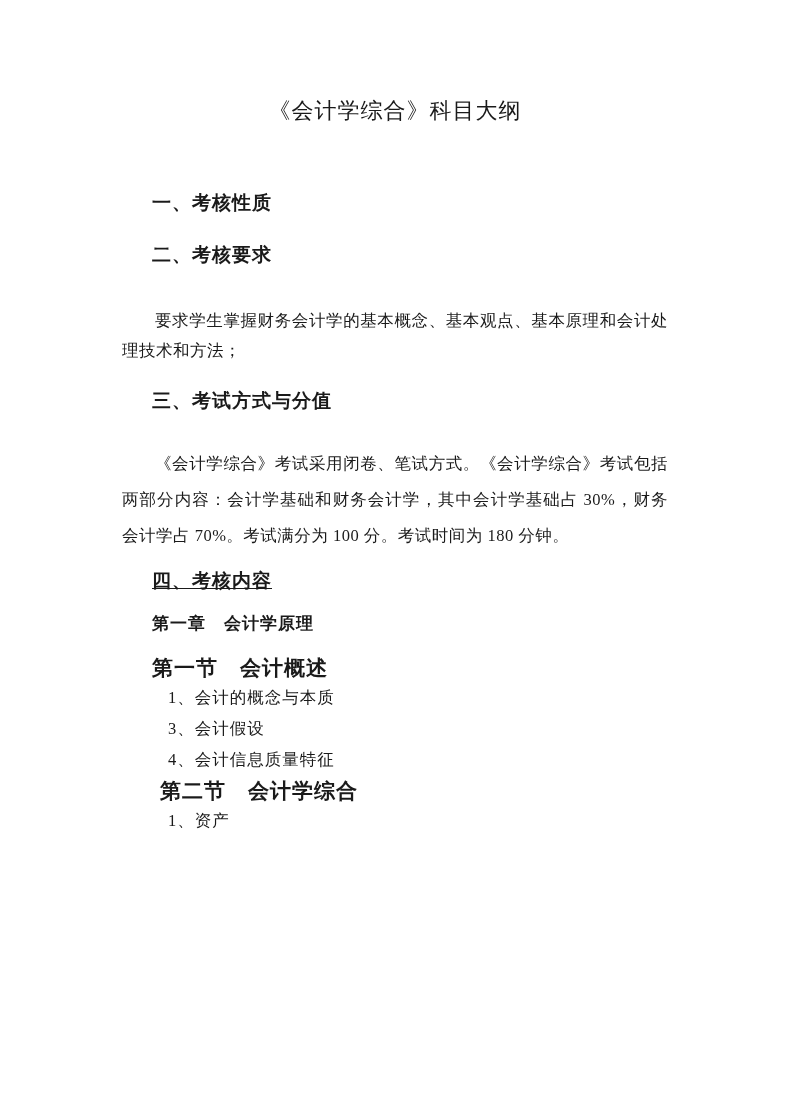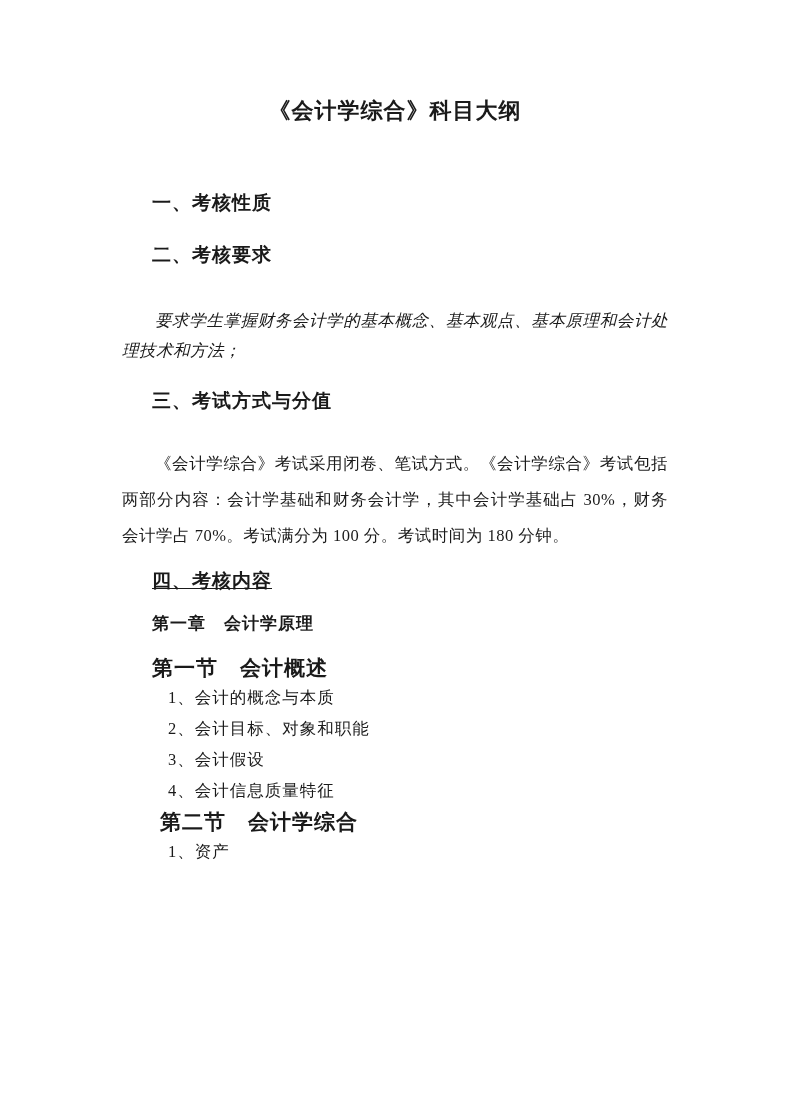--- a/index.html
+++ b/index.html
@@ -18,21 +18,21 @@
     overflow: hidden;
     box-sizing: border-box;
   }
   .content {
     padding: 0 124px 0 122px;
   }
   .doc-title {
     margin: 96px 0 0 0;
     font-family: "Liberation Sans", sans-serif;
     font-size: 22px;
-    font-weight: bold;
+    font-weight: normal;
     text-align: center;
     line-height: 30px;
     letter-spacing: 1px;
   }
   .sec-heading {
     font-size: 19px;
     font-weight: bold;
     line-height: 26px;
     margin: 12px 0 0 30px;
     letter-spacing: 1px;
@@ -43,21 +43,21 @@
   #sec4-heading { margin-top: 14px; text-decoration: underline; }
   .body-para {
     font-size: 16.5px;
     line-height: 30px;
     text-indent: 2em;
     text-align: justify;
     margin: 0;
     letter-spacing: 0.5px;
   }
   #para1 { margin-top: 10px; }
-  #para2 { margin-top: 38px; font-style: italic; }
+  #para2 { margin-top: 38px; }
   #para3 { margin-top: 32px; line-height: 36px; }
   .outline-chapter {
     font-size: 17px;
     font-weight: bold;
     line-height: 28px;
     margin: 16px 0 16px 30px;
     letter-spacing: 1px;
   }
   .outline-section {
     font-size: 21px;
@@ -89,21 +89,20 @@
 
     <h2 class="sec-heading" id="sec3-heading">三、考试方式与分值</h2>
     <p class="body-para" id="para3">《会计学综合》考试采用闭卷、笔试方式。《会计学综合》考试包括两部分内容：会计学基础和财务会计学，其中会计学基础占 30%，财务会计学占 70%。考试满分为 100 分。考试时间为 180 分钟。</p>
 
     <h2 class="sec-heading" id="sec4-heading">四、考核内容</h2>
 
     <div class="outline-chapter">第一章　会计学原理</div>
 
     <div class="outline-section" id="outline-section-1">第一节　会计概述</div>
     <div class="outline-item">1、会计的概念与本质</div>
-    <div class="outline-item">2、会计目标、对象和职能</div>
     <div class="outline-item">3、会计假设</div>
     <div class="outline-item">4、会计信息质量特征</div>
 
     <div class="outline-section" id="outline-section-2">第二节　会计学综合</div>
     <div class="outline-item">1、资产</div>
 
   </div>
 </div>
 
 </body></html>

